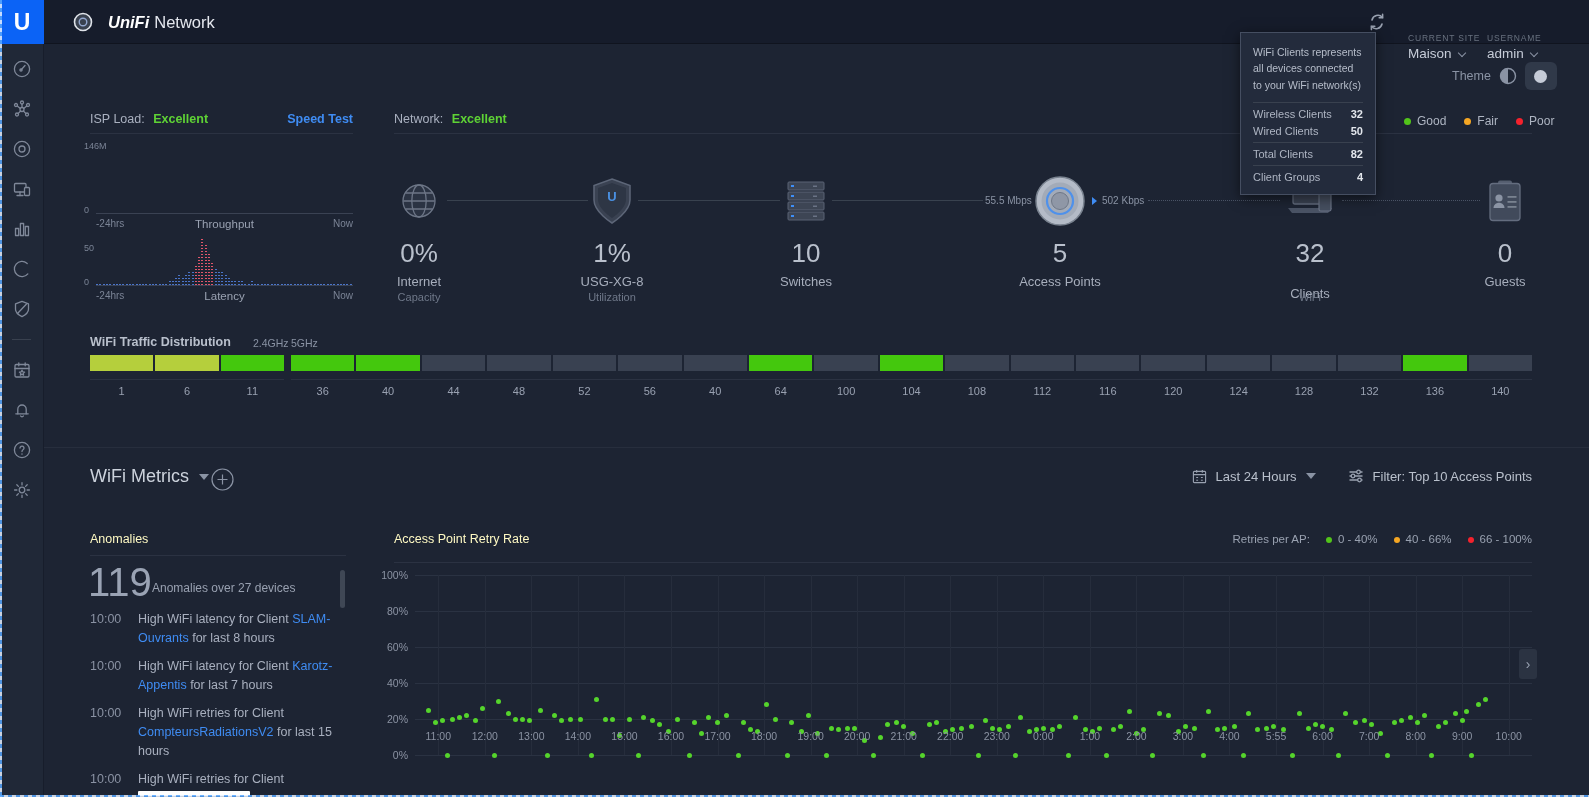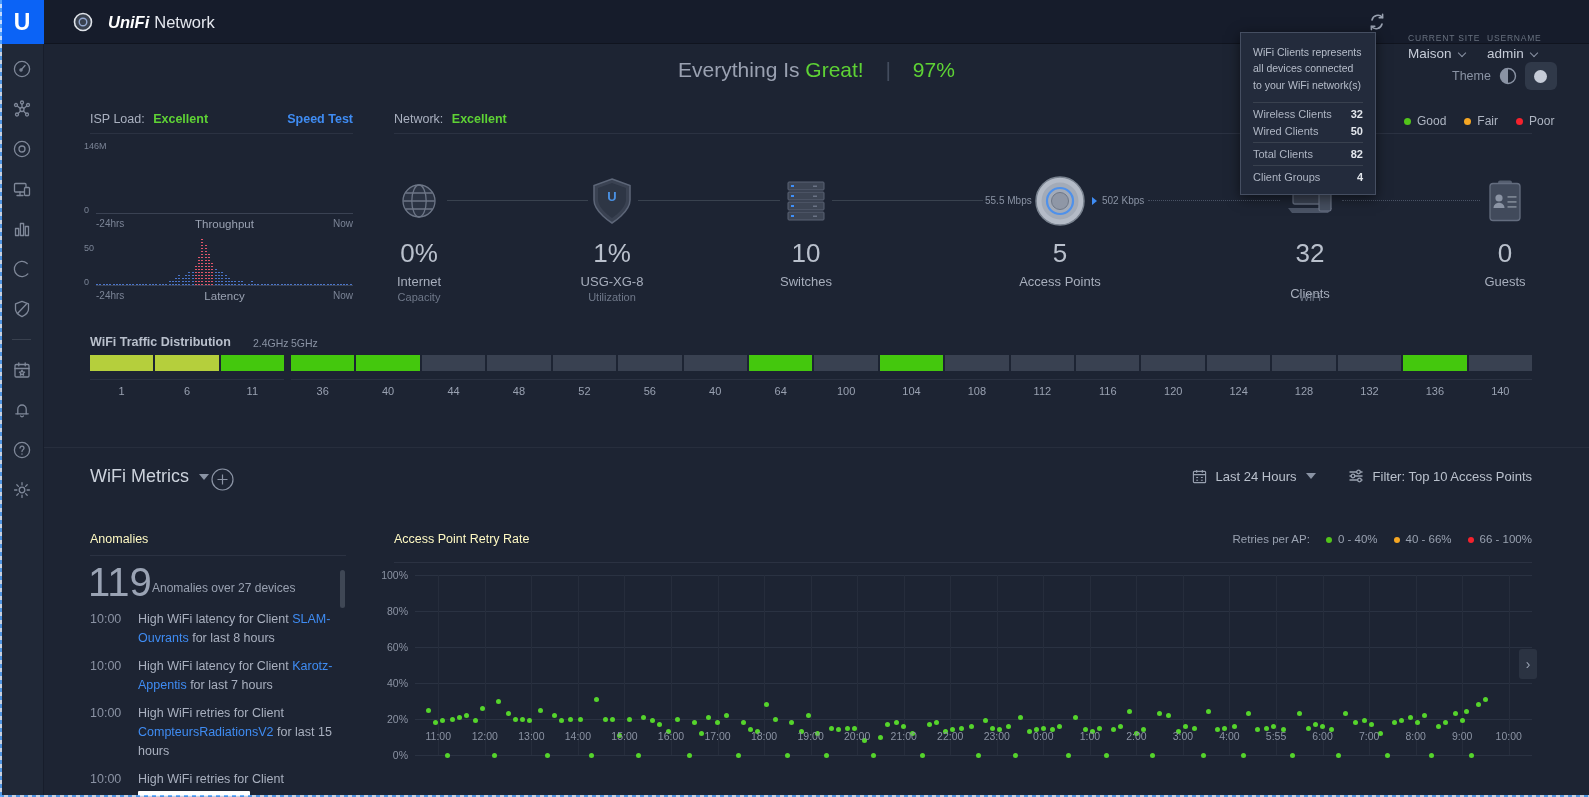--- a/index.html
+++ b/index.html
@@ -245,26 +245,20 @@
           <svg width="20" height="20" viewBox="0 0 20 20" fill="none" stroke="currentColor" stroke-width="1.3" stroke-linecap="round" stroke-linejoin="round">
             <circle cx="10" cy="10" r="2.8"></circle>
             <path d="M10 2.6v2.3M10 15.1v2.3M2.6 10h2.3M15.1 10h2.3M4.8 4.8l1.6 1.6M13.6 13.6l1.6 1.6M15.2 4.8l-1.6 1.6M6.4 13.6l-1.6 1.6"></path>
           </svg>
         </span>
       </div>
     </div>
   <div id="ants-left"></div>
   <div id="ants-bottom"></div>
 
-  <div id="hero">
-    <span>Everything Is</span>
-    <span class="green">Great!</span>
-    <span class="sep">|</span>
-    <span class="green">97%</span>
-  </div>
 
   <div id="theme">
     <span>Theme</span>
     <span style="display:flex;cursor:pointer;">
       <svg width="20" height="20" viewBox="0 0 20 20">
           <circle cx="10" cy="10" r="7.5" fill="none" stroke="#8a93a4" stroke-width="1.4"></circle>
           <path d="M10 2.5a7.5 7.5 0 0 0 0 15Z" fill="#8a93a4"></path>
         </svg>
     </span>
     <span id="theme-dark-btn">

